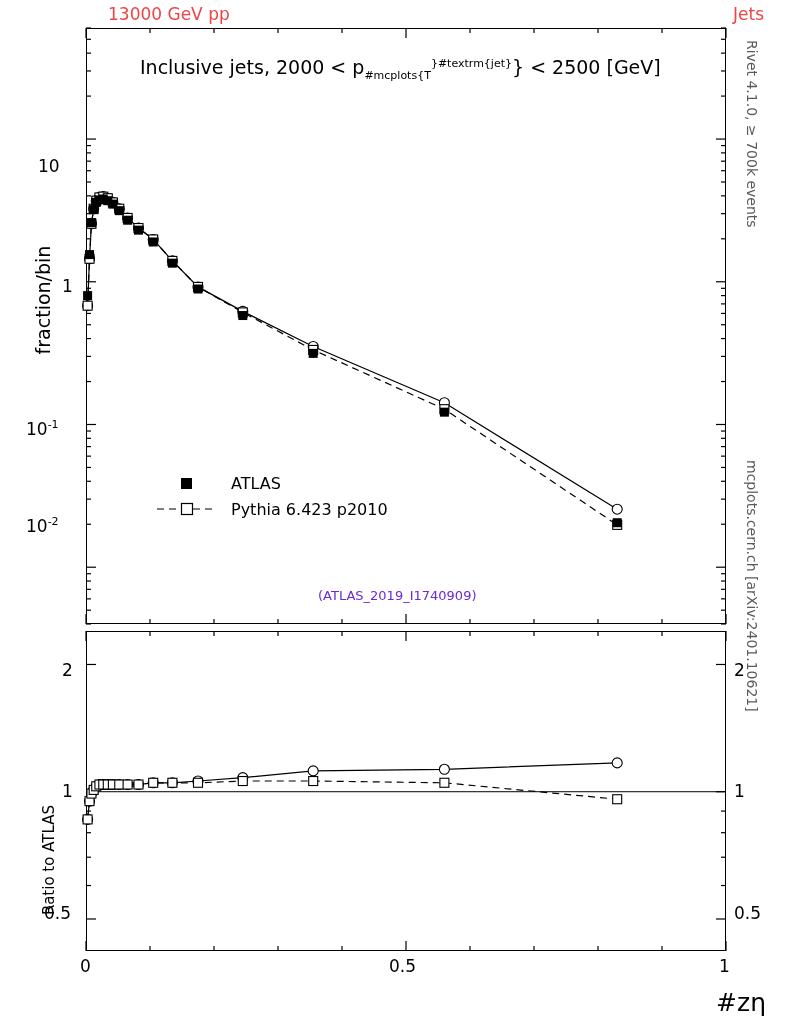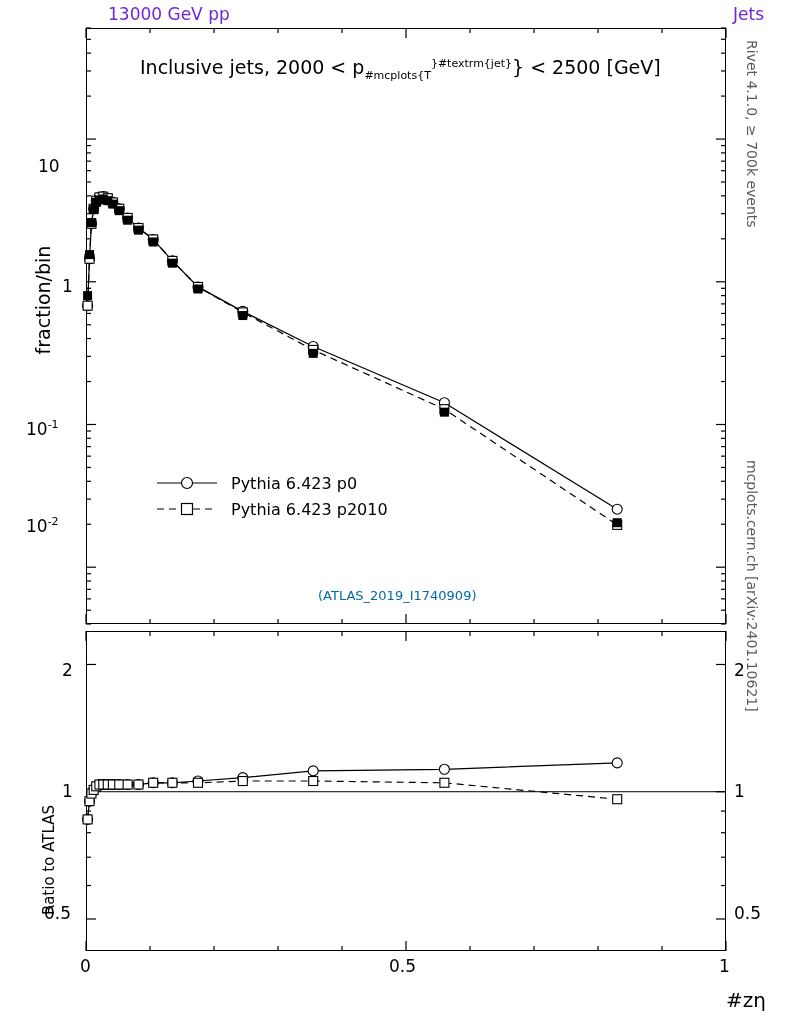--- a/index.html
+++ b/index.html
@@ -1,40 +1,40 @@
 <!DOCTYPE html>
 <html><head>
 <meta charset="utf-8">
 <style>
   html,body{margin:0;padding:0;background:#ffffff;}
   body{width:786px;height:1024px;font-family:"DejaVu Sans",sans-serif;color:#000;}
   #root{position:relative;width:786px;height:1024px;overflow:hidden;}
 
-  .hdr{position:absolute;font-size:17px;color:#6d28d9;}
+  .hdr{position:absolute;font-size:17px;color:#ef4444;}
   #hdr-left{left:108px;top:4px;}
   #hdr-right{right:22px;top:4px;margin-left:40px;}
 
   
   #main-frame{position:absolute;left:86px;top:28px;width:640px;height:596px;border:1.3px solid #000;box-sizing:border-box;}
   #ratio-frame{position:absolute;left:86px;top:631px;width:640px;height:320px;border:1.3px solid #000;box-sizing:border-box;}
 
   .ylab{position:absolute;transform-origin:0 0;font-size:19px;white-space:nowrap;}
   #ylab-main{left:32px;top:300px;transform:rotate(-90deg) translate(-50%,0);}
   #ylab-ratio{left:40px;top:860px;transform:rotate(-90deg) translate(-50%,0);font-size:15px;}
-  #xlab{position:absolute;right:20px;top:988px;font-size:20px;}
+  #xlab{position:absolute;right:20px;top:988px;font-size:25px;}
 
   .rightnote{position:absolute;transform-origin:0 0;font-size:14px;color:#5a5a5a;white-space:nowrap;}
   #rn1{left:760px;top:40px;transform:rotate(90deg);}
   #rn3{left:760px;top:460px;transform:rotate(90deg);}
 
   #title{position:absolute;left:140px;top:56px;font-size:19px;white-space:nowrap;}
   #title .sub{font-size:11px;vertical-align:sub;}
   #title .sup{font-size:11px;vertical-align:super;}
 
-  #watermark{position:absolute;left:318px;top:588px;font-size:13px;color:#0369a1;}
+  #watermark{position:absolute;left:318px;top:588px;font-size:13px;color:#6d28d9;}
 
   
   .tick-lab{position:absolute;font-size:17px;}
   .tick-lab .exp{font-size:11px;vertical-align:super;}
 
   
   #legend{position:absolute;left:155px;top:470px;font-size:16px;}
   #legend .row{display:flex;align-items:center;height:26px;}
   #legend .sym{width:68px;height:20px;position:relative;margin-right:8px;}
   #legend .txt{white-space:nowrap;}
@@ -77,25 +77,24 @@
   <div class="tick-lab" style="left:734px;top:903px;">0.5</div>
 
   <div class="tick-lab" style="left:80px;top:956px;">0</div>
   <div class="tick-lab" style="left:389px;top:956px;">0.5</div>
   <div class="tick-lab" style="left:719px;top:956px;">1</div>
 
   <div id="legend">
     <div class="row">
       <div class="sym">
         <svg width="68" height="20">
-            <line x1="2" y1="10" x2="62" y2="10" stroke="#000" stroke-width="1.2"></line>
-            <circle cx="32" cy="10" r="5.5" fill="#fff" stroke="#000" stroke-width="1.2"></circle>
+            <rect x="26" y="5" width="11" height="11" fill="#000"></rect>
           </svg>
       </div>
-      <div class="txt">Pythia 6.423 p0</div>
+      <div class="txt">ATLAS</div>
     </div>
     <div class="row">
       <div class="sym">
         <svg width="68" height="20">
             <line x1="2" y1="10" x2="62" y2="10" stroke="#000" stroke-width="1.2" stroke-dasharray="7,5"></line>
             <rect x="26.5" y="4.5" width="11" height="11" fill="#fff" stroke="#000" stroke-width="1.2"></rect>
           </svg>
       </div>
       <div class="txt">Pythia 6.423 p2010</div>
     </div>

